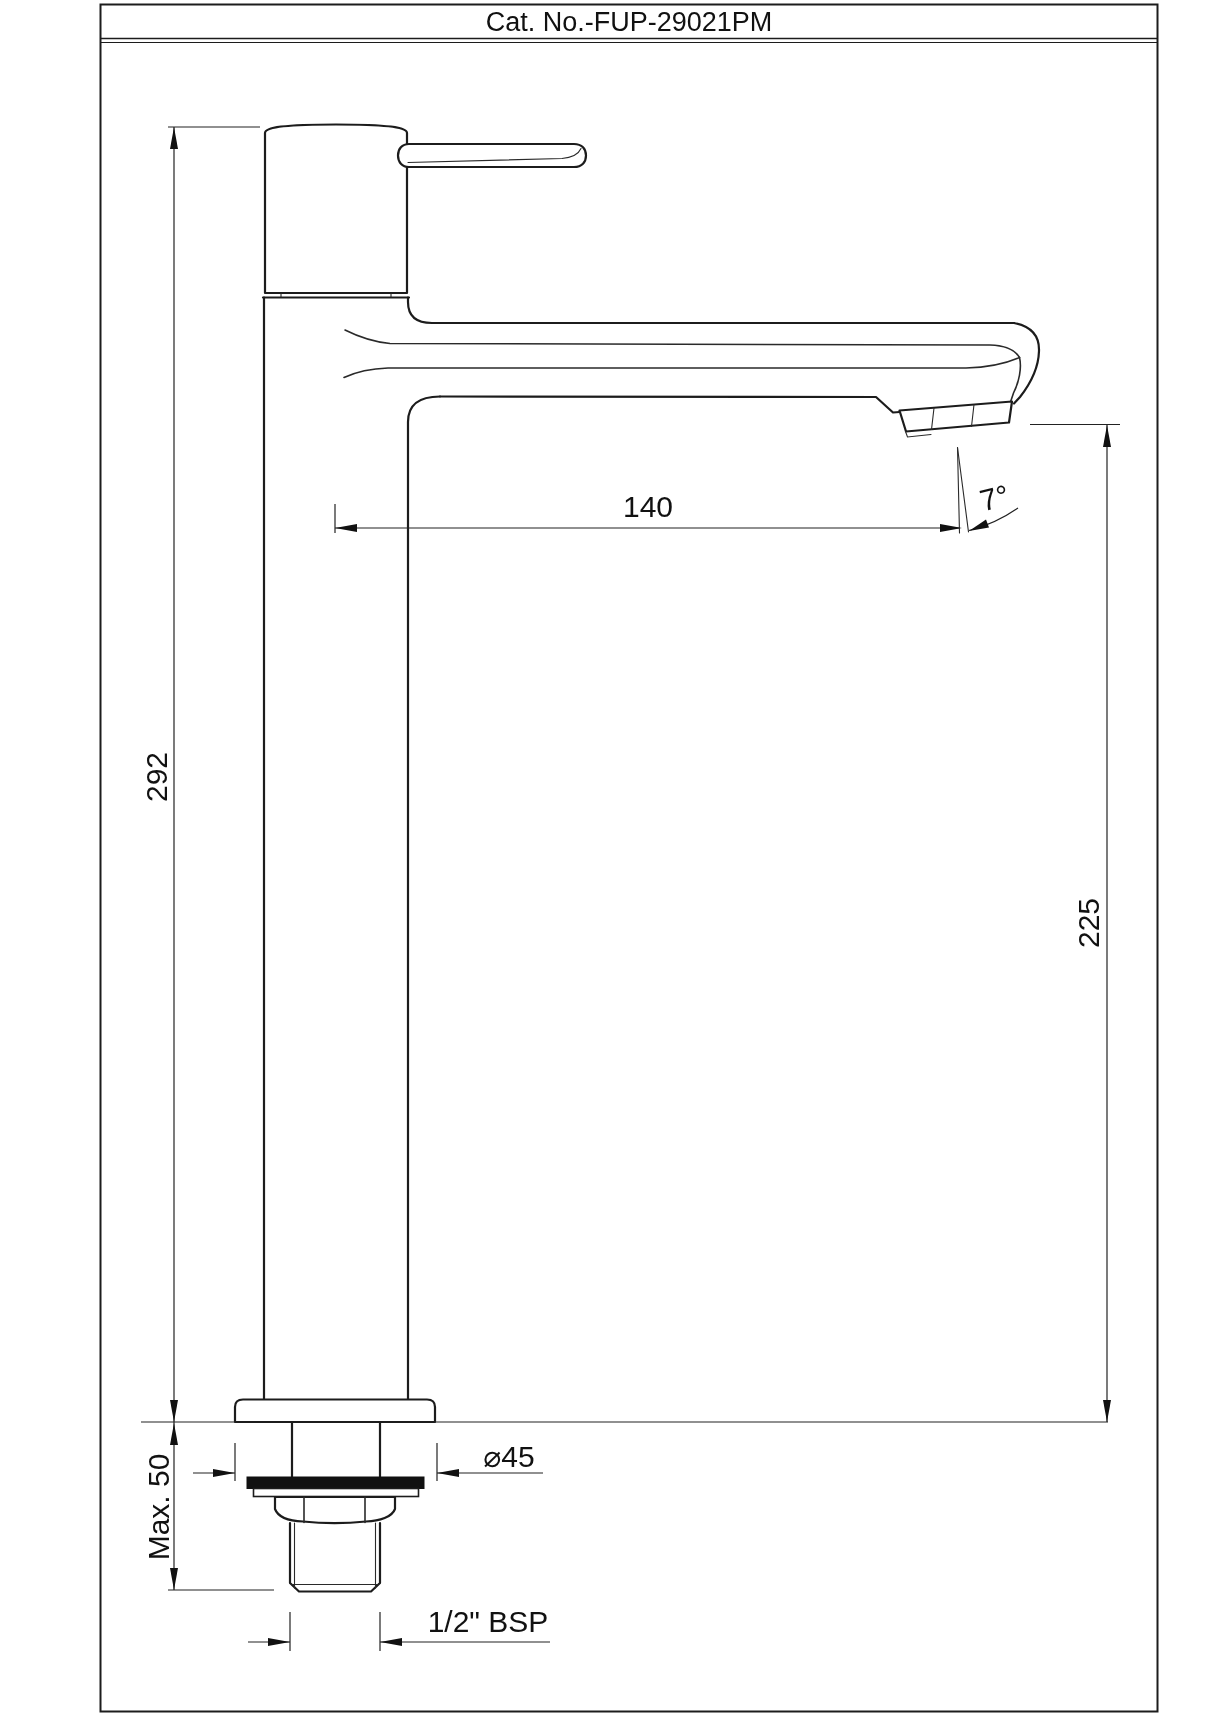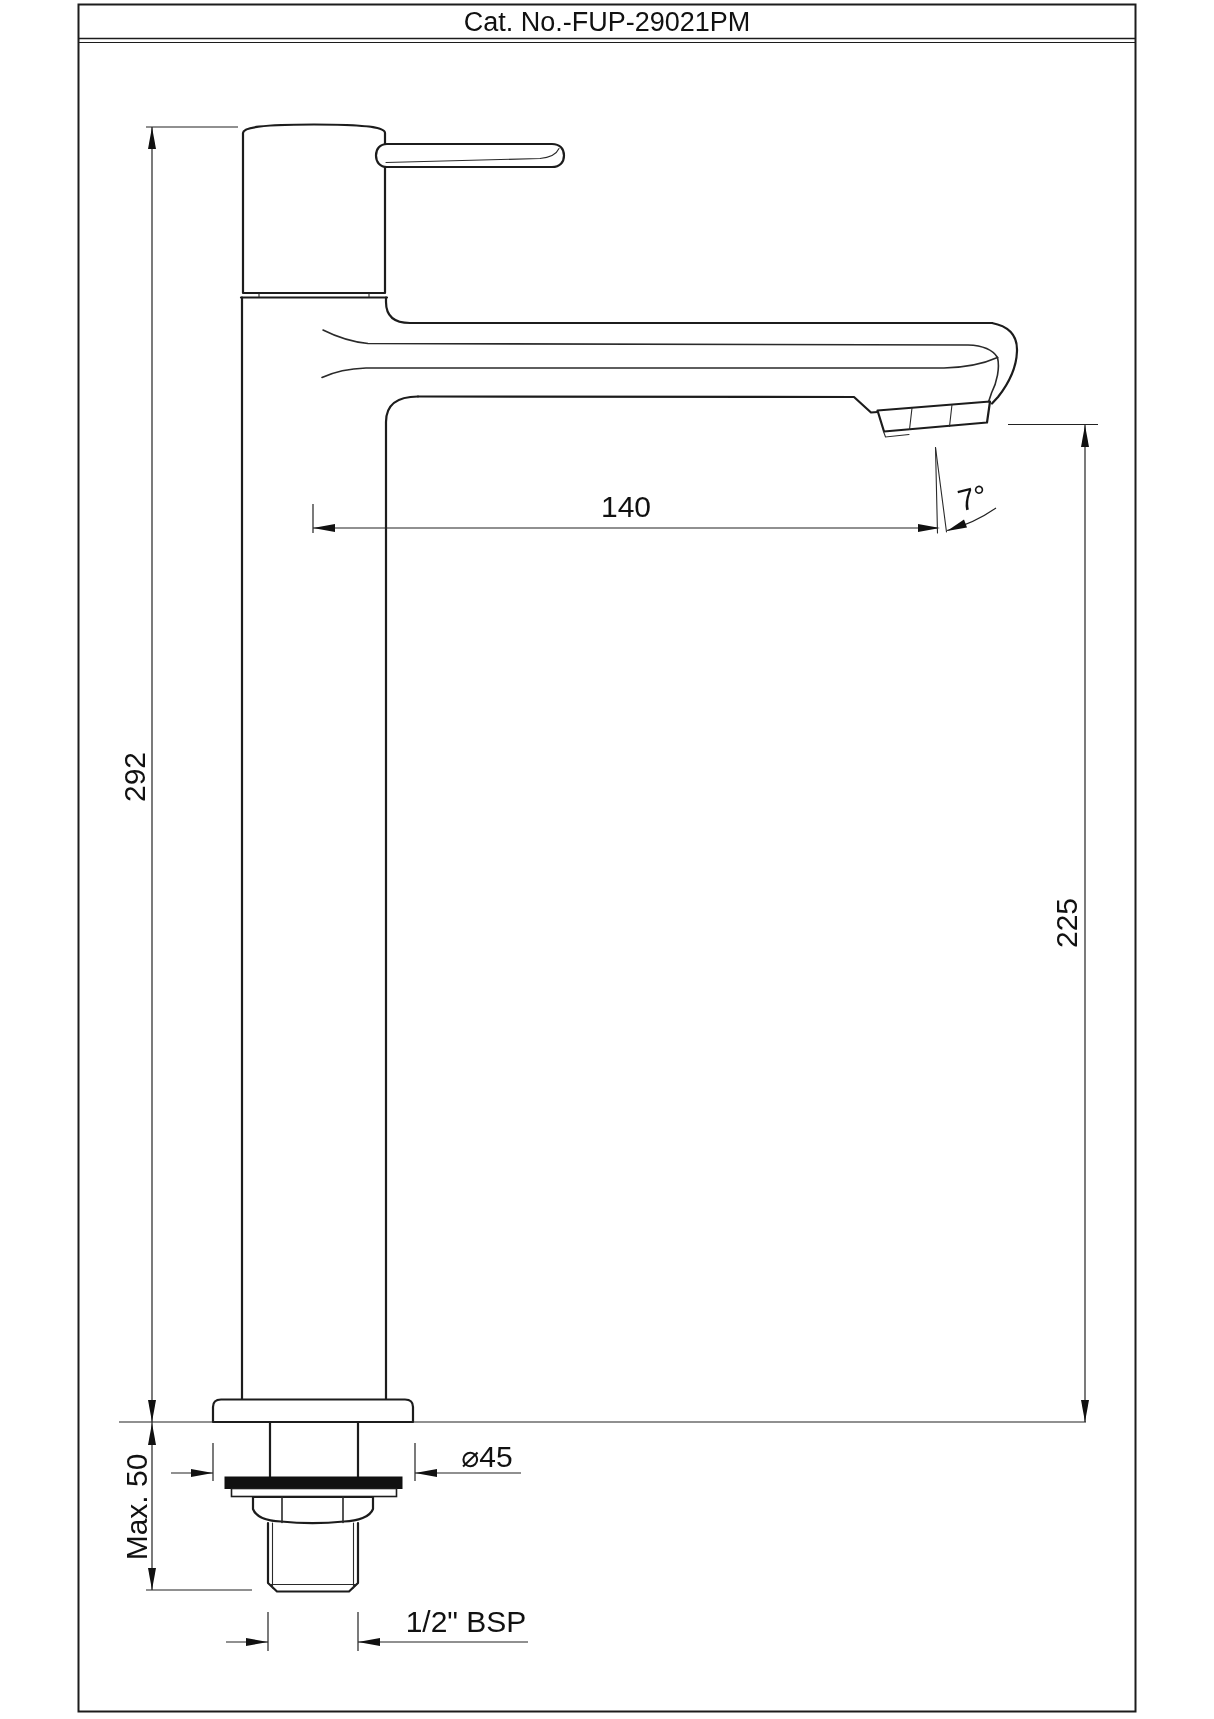--- a/index.html
+++ b/index.html
@@ -8,20 +8,21 @@
     background: #ffffff;
     width: 1214px;
     height: 1719px;
     overflow: hidden;
   }
   .sheet {
     position: relative;
     width: 1046px;
     height: 1719px;
     font-family: "Liberation Sans", "DejaVu Sans", sans-serif;
+    margin-left: 22px;
   }
   svg { display: block; }
   .outline  { stroke: #1c1c1c; stroke-width: 2.2; fill: none; stroke-linecap: round; stroke-linejoin: round; }
   .outlineF { stroke: #1c1c1c; stroke-width: 2.2; fill: #ffffff; stroke-linejoin: round; }
   .contour  { stroke: #2a2a2a; stroke-width: 1.6; fill: none; stroke-linecap: round; }
   .thin     { stroke: #2a2a2a; stroke-width: 1.1; fill: none; stroke-linecap: round; }
   .dim      { stroke: #222222; stroke-width: 1.2; fill: none; }
   .arrow    { fill: #111111; stroke: none; }
   .dimtext  { font-family: "Liberation Sans", "DejaVu Sans", sans-serif; font-size: 30px; fill: #111111; }
   .titletext{ font-family: "Liberation Sans", "DejaVu Sans", sans-serif; font-size: 27px; fill: #111111; }

